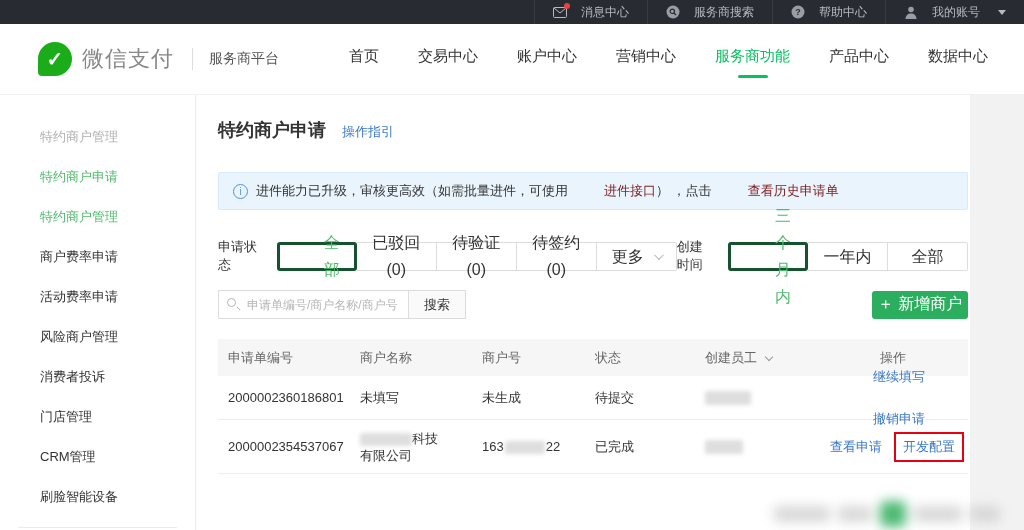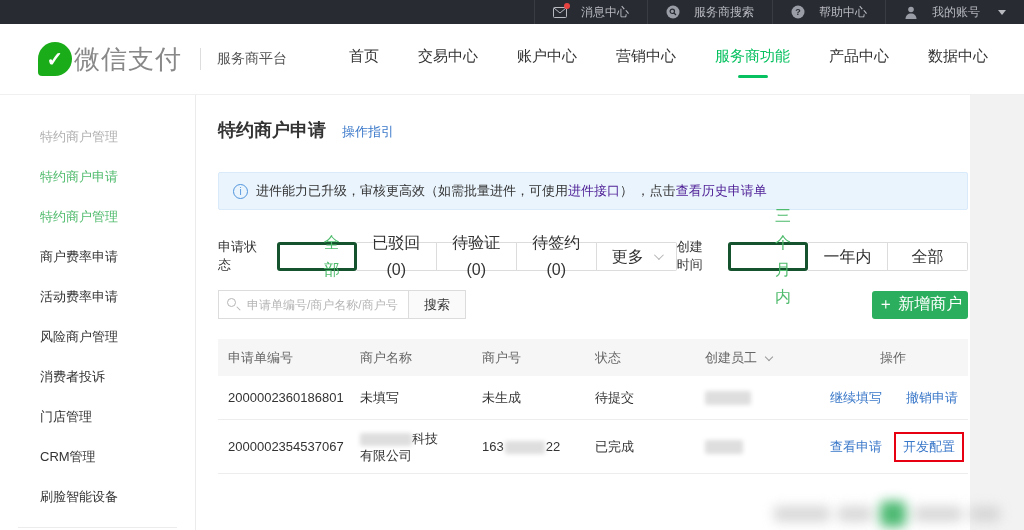--- a/index.html
+++ b/index.html
@@ -16,21 +16,21 @@
   .red-dot { position:absolute; top:-2px; right:-3px; width:6px; height:6px; background:#e64340; border-radius:50%; }
   .caret-down { width:0; height:0; border-left:4px solid transparent; border-right:4px solid transparent;
                 border-top:5px solid #b8bac0; margin-left:4px; }
 
   
   .header { position:absolute; left:0; top:24px; width:1024px; height:71px; background:#fff;
             border-bottom:1px solid #f0f0f0; display:flex; align-items:center; }
   .brand { display:flex; align-items:center; padding-left:38px; }
   .logo-bubble { width:34px; height:34px; background:#1aad19; border-radius:50% 50% 50% 12%;
                  display:flex; align-items:center; justify-content:center; color:#fff; font-size:20px; font-weight:bold; }
-  .logo-text { font-size:26px; color:#888; margin-left:2px; letter-spacing:1px; }
+  .logo-text { font-size:22px; color:#888; margin-left:10px; letter-spacing:1px; }
   .brand-divider { width:1px; height:22px; background:#ddd; margin:0 16px 0 18px; }
   .platform-text { font-size:14px; color:#555; }
   .nav { display:flex; margin-left:auto; padding-right:36px; gap:39px; }
   .nav-item { font-size:15px; color:#333; cursor:pointer; position:relative; padding:8px 0 14px; }
   .nav-item.active { color:#07c160; }
   .nav-item.active::after { content:""; position:absolute; left:50%; transform:translateX(-50%);
                             bottom:2px; width:30px; height:3px; background:#07c160; border-radius:2px; }
 
   
   .sidebar { position:absolute; left:0; top:95px; width:196px; height:435px; background:#fff;
@@ -46,21 +46,21 @@
 
   .page-head { display:flex; align-items:baseline; margin-top:23px; }
   .page-title { font-size:18px; color:#333; font-weight:600; }
   .guide-link { font-size:13px; color:#3a78c9; margin-left:16px; cursor:pointer; }
 
   .banner { margin-top:30px; background:#eaf4fd; border:1px solid #d9eafa; border-radius:2px;
             height:38px; display:flex; align-items:center; padding:0 14px; font-size:13px; color:#333; }
   .info-ico { width:15px; height:15px; border:1px solid #4f94dd; border-radius:50%; color:#4f94dd;
               font-size:10px; display:inline-flex; align-items:center; justify-content:center;
               margin-right:8px; font-style:normal; flex:0 0 auto; }
-  .banner a, .blue-link { color:#4c1d95; text-decoration:none; cursor:pointer; }
+  .banner a, .blue-link { color:#7f1d1d; text-decoration:none; cursor:pointer;padding-left:36px; }
 
   .filter-row { margin-top:28px; display:flex; align-items:center; }
   .filter-label { font-size:13px; color:#333; margin-right:16px; }
   .seg-group { display:flex; }
   .seg { min-width:80px; padding:0 14px; height:29px; line-height:27px; text-align:center; font-size:16px;
          color:#333; background:#fff; border:1px solid #dcdcdc; border-left-width:0; cursor:pointer;
          display:flex; align-items:center; justify-content:center; gap:10px; }
   .seg:first-child { border-left-width:1px; border-radius:2px 0 0 2px; }
   .seg:last-child { border-radius:0 2px 2px 0; }
   .seg.active { border:3px solid #14532d; color:#4fbb6c; border-radius:3px;padding-left:44px; }
@@ -95,21 +95,21 @@
   .c1 { width:142px; padding-left:10px; }
   .c2 { width:122px; }
   .c3 { width:113px; }
   .c4 { width:110px; }
   .c5 { width:125px; }
   .c6 { width:138px; display:flex; align-items:center; }
   .t-head .c6 { padding-left:50px; }
   .sort-caret { width:6px; height:6px; border-right:1px solid #999; border-bottom:1px solid #999;
                 transform:rotate(45deg); display:inline-block; margin-left:5px; vertical-align:2px; }
   .act-link { color:#3a78c9; cursor:pointer; }
-  .r1 .c6 { gap:24px; }
+  .r1 .c6 { gap:24px;flex-direction:column; }
   .r2 .c6 { gap:12px; }
   .red-box { border:2px solid #e60012; padding:4px 7px; display:inline-block; }
   .redact { background:#dedede; border-radius:2px; filter:blur(2px); display:inline-block; vertical-align:middle; }
   .name2 { line-height:17px; }
 
   
   .watermark { position:absolute; right:10px; bottom:-6px; width:240px; height:44px; filter:blur(6px);
                display:flex; align-items:center; gap:8px; opacity:.85; }
   .wm-gray { background:#d2d2d2; height:16px; border-radius:3px; }
   .wm-green { width:26px; height:26px; background:#2fae5b; border-radius:5px; flex:0 0 auto; }

